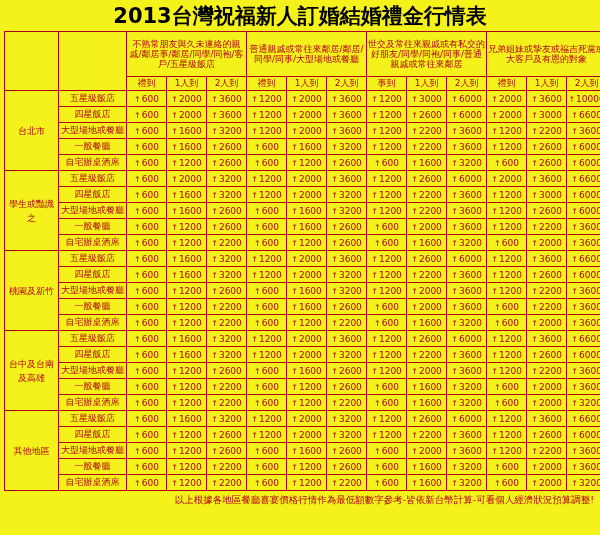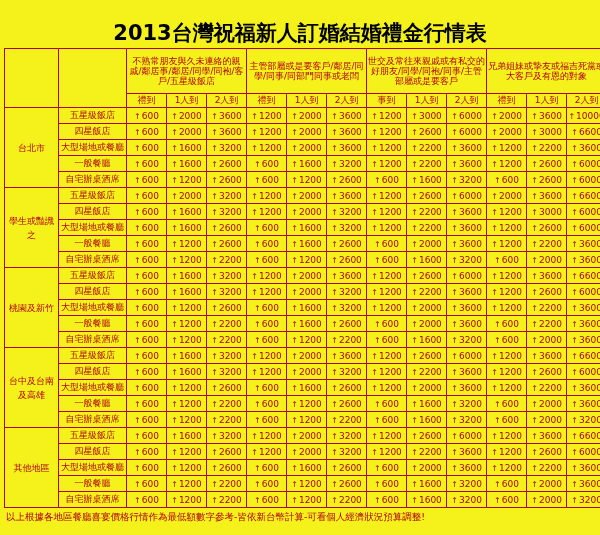--- a/index.html
+++ b/index.html
@@ -3,21 +3,21 @@
 <meta charset="utf-8">
 <style>
   html,body{margin:0;padding:0;}
   body{
     width:600px;height:535px;
     background:#f5f11a;
     font-family:"DejaVu Sans","Liberation Sans",sans-serif;
     color:#000;
     overflow:hidden;
   }
-  .page{width:600px;height:535px;position:relative;box-sizing:border-box;padding:19px 4px 0 4px;}
+  .page{width:600px;height:535px;position:relative;box-sizing:border-box;padding:2px 4px 0 4px;}
   .title{
     text-align:center;
     font-size:21px;
     font-weight:bold;
     letter-spacing:0px;
     line-height:26px;
     padding:1px 0 2px 0;
     color:#000;
   }
   table.main{
@@ -72,20 +72,21 @@
     text-align:center;
     white-space:nowrap;
   }
   .num .arrow{font-size:8px;padding-right:1px;}
   .footer{
     margin-top:3px;
     font-size:9.5px;
     line-height:12.5px;
     color:#b3001b;
     padding:0 2px;
+    text-align:right;
   }
   .footer div{white-space:nowrap;}
 </style>
 </head>
 <body>
 
 <div class="page">
   <div class="title">2013台灣祝福新人訂婚結婚禮金行情表</div>
 
   <table class="main">
@@ -103,22 +104,22 @@
         <col style="width:40px">
       <col style="width:40px">
         <col style="width:40px">
         <col style="width:40px">
     </colgroup>
     <tbody>
       <tr>
         <td class="hdr-blank" rowspan="2"></td>
         <td class="hdr-blank2" rowspan="2"></td>
         <td class="grp-head" colspan="3">不熟常朋友與久未連絡的親戚/鄰居事/鄰居/同學/同袍/客戶/五星級飯店</td>
-        <td class="grp-head" colspan="3">主管部屬或是要客戶/鄰居/同學/同事/同部門同事或老闆</td>
-        <td class="grp-head" colspan="3">世交及常往來親戚或有私交的好朋友/同學/同袍/同事/主管部屬或是要客戶</td>
+        <td class="grp-head" colspan="3">普通親戚或常往來鄰居/鄰居/同學/同事/大型場地或餐廳</td>
+        <td class="grp-head" colspan="3">世交及常往來親戚或有私交的好朋友/同學/同袍/同事/普通親戚或常往來鄰居</td>
         <td class="grp-head" colspan="3">兄弟姐妹或摯友或福吉死黨或大客戶及有恩的對象</td>
       </tr>
       <tr>
         <td class="sub-head">禮到</td>
         <td class="sub-head">1人到</td>
         <td class="sub-head">2人到</td>
         <td class="sub-head">禮到</td>
         <td class="sub-head">1人到</td>
         <td class="sub-head">2人到</td>
         <td class="sub-head">事到</td>

